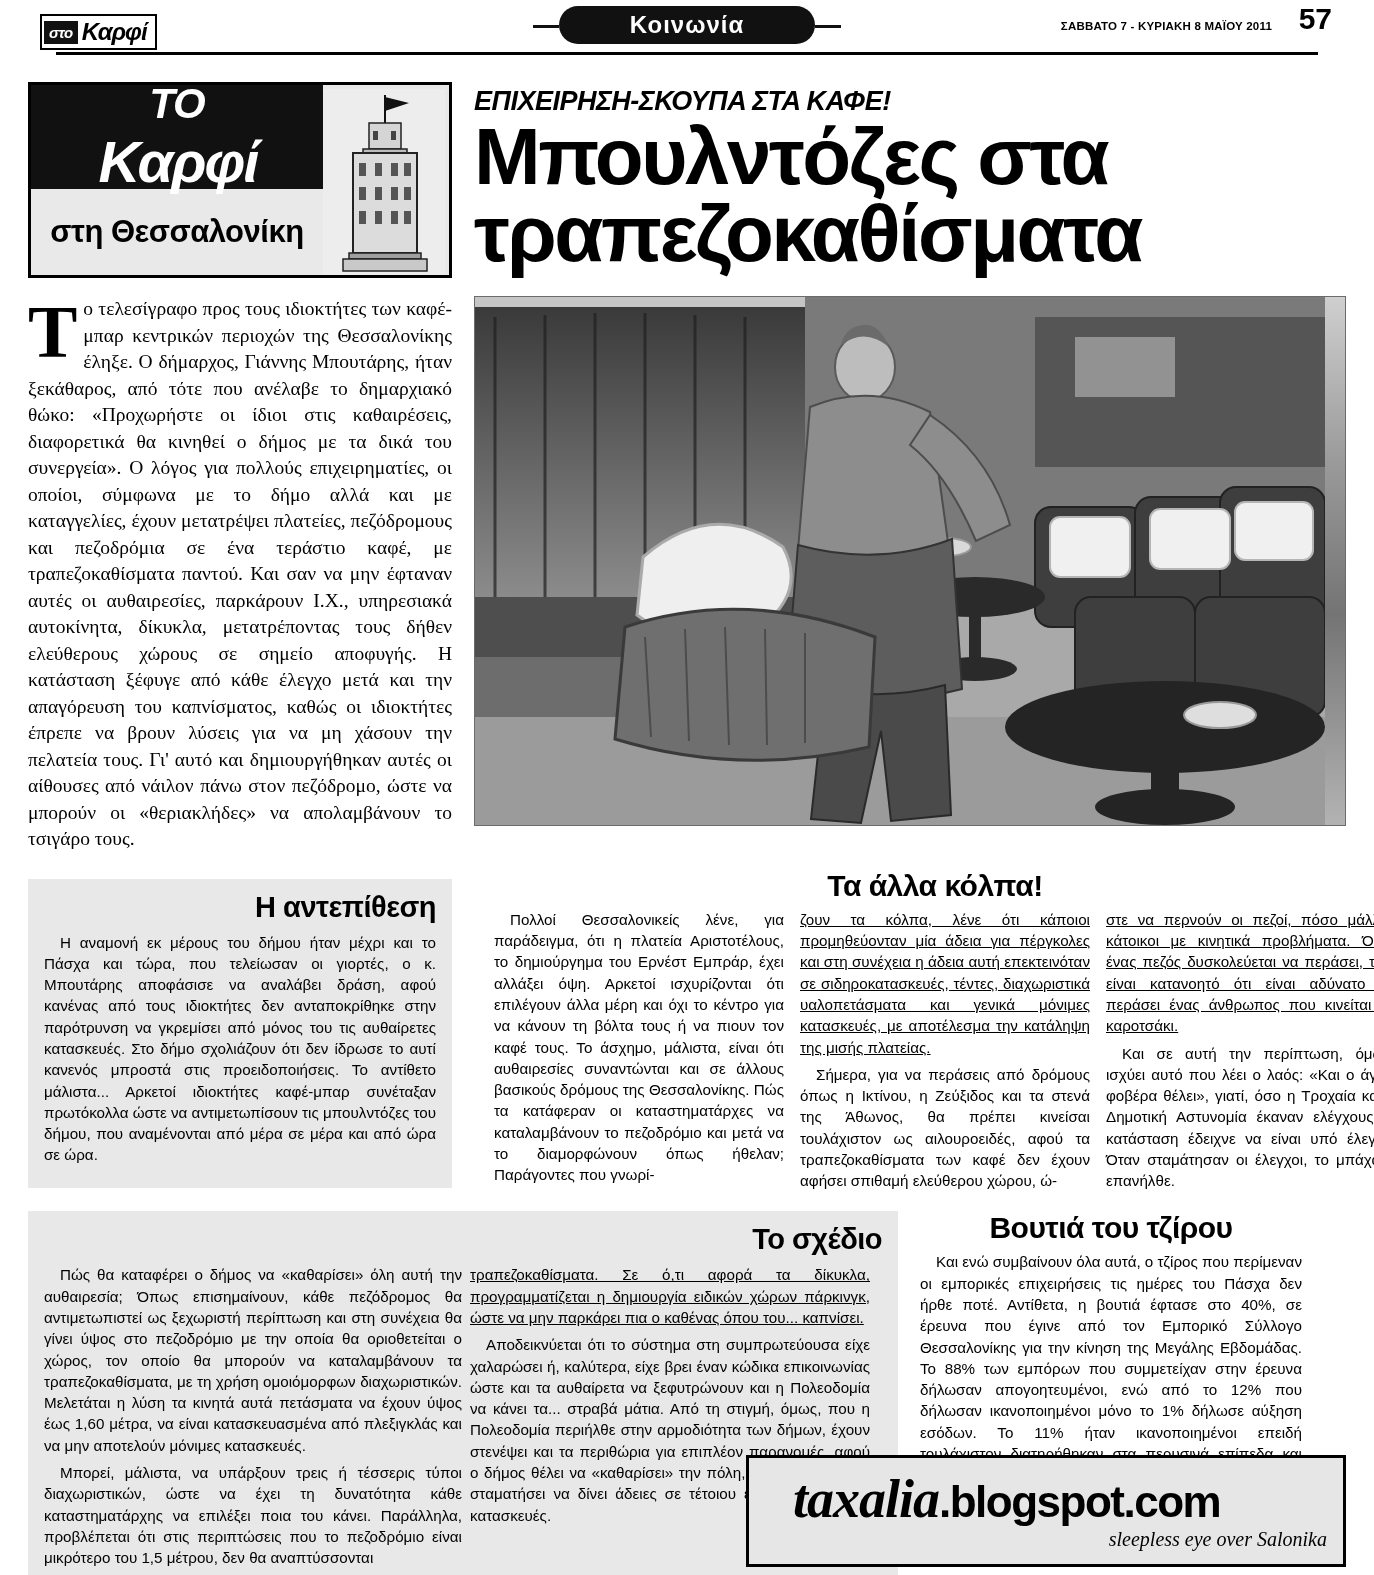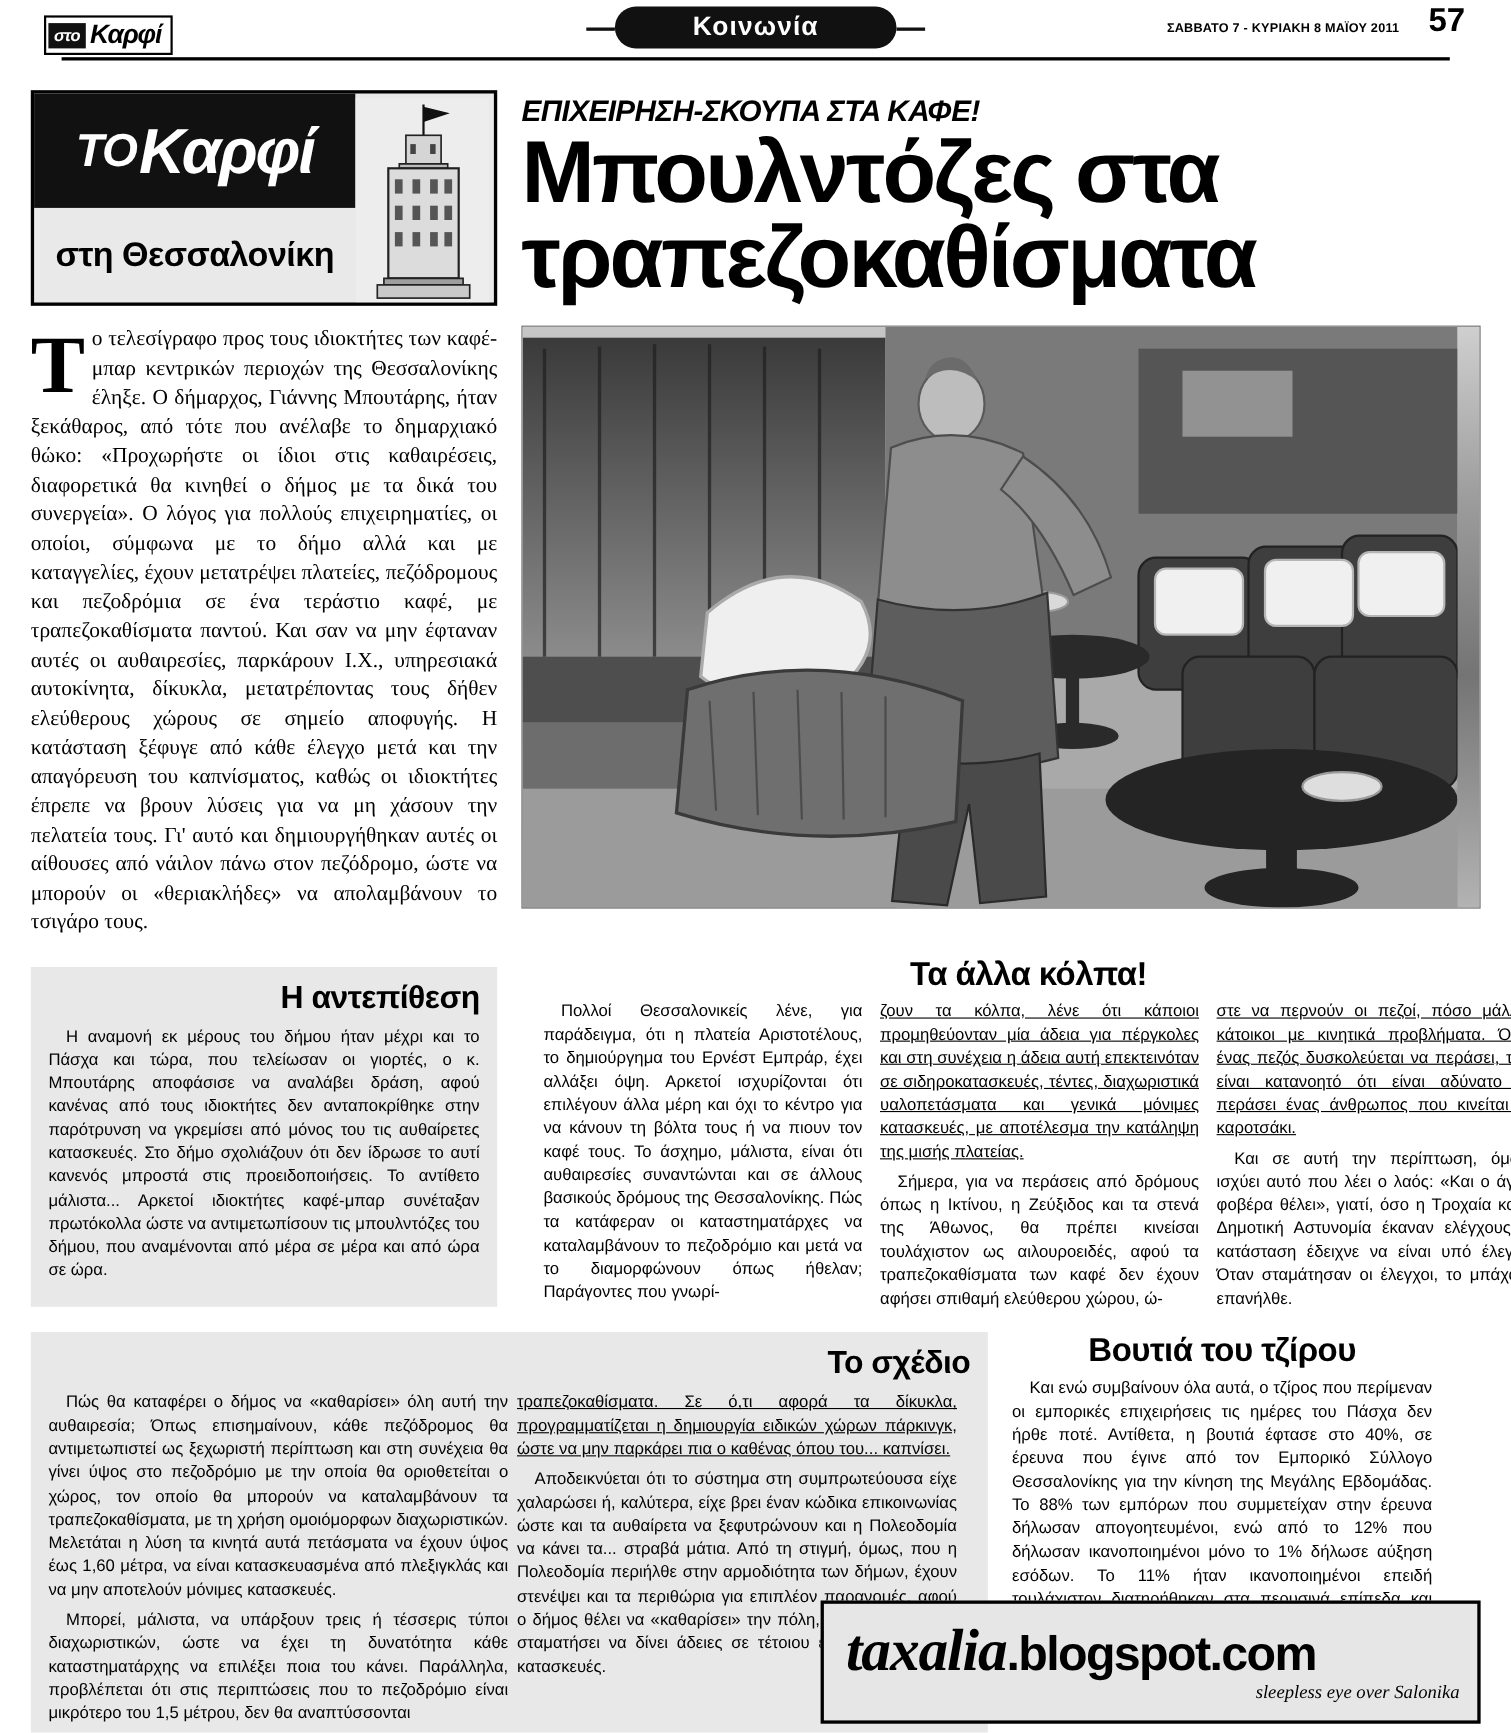--- a/index.html
+++ b/index.html
@@ -125,20 +125,21 @@
   }
   .brand-black {
     position: absolute;
     left: 0; top: 0;
     width: 292px;
     height: 104px;
     background: #111;
     display: flex;
     align-items: center;
     justify-content: center;
+    flex-direction: column;
   }
   .brand-black .to {
     font-family: "Liberation Sans", sans-serif;
     font-weight: bold;
     font-size: 42px;
     color: #fff;
     font-style: italic;
     letter-spacing: -1px;
   }
   .brand-black .karfi {
@@ -286,32 +287,33 @@
     justify-content: center;
     padding-left: 20px;
   }
   .taxalia .tx1 {
     font-family: "Liberation Serif", serif;
     font-style: italic;
     font-weight: bold;
     font-size: 54px;
     line-height: 1;
     letter-spacing: -1px;
+    margin-left: 24px;
   }
   .taxalia .tx1 .dom {
     font-family: "Liberation Sans", sans-serif;
     font-style: normal;
     font-weight: bold;
     font-size: 44px;
     letter-spacing: -1.5px;
   }
   .taxalia .tx2 {
     font-family: "Liberation Serif", serif;
     font-style: italic;
-    font-size: 17px;
+    font-size: 20px;
     text-align: right;
     padding-right: 16px;
     margin-top: 2px;
   }
 </style>
 </head>
 <body>
 
 <div class="page">
 

